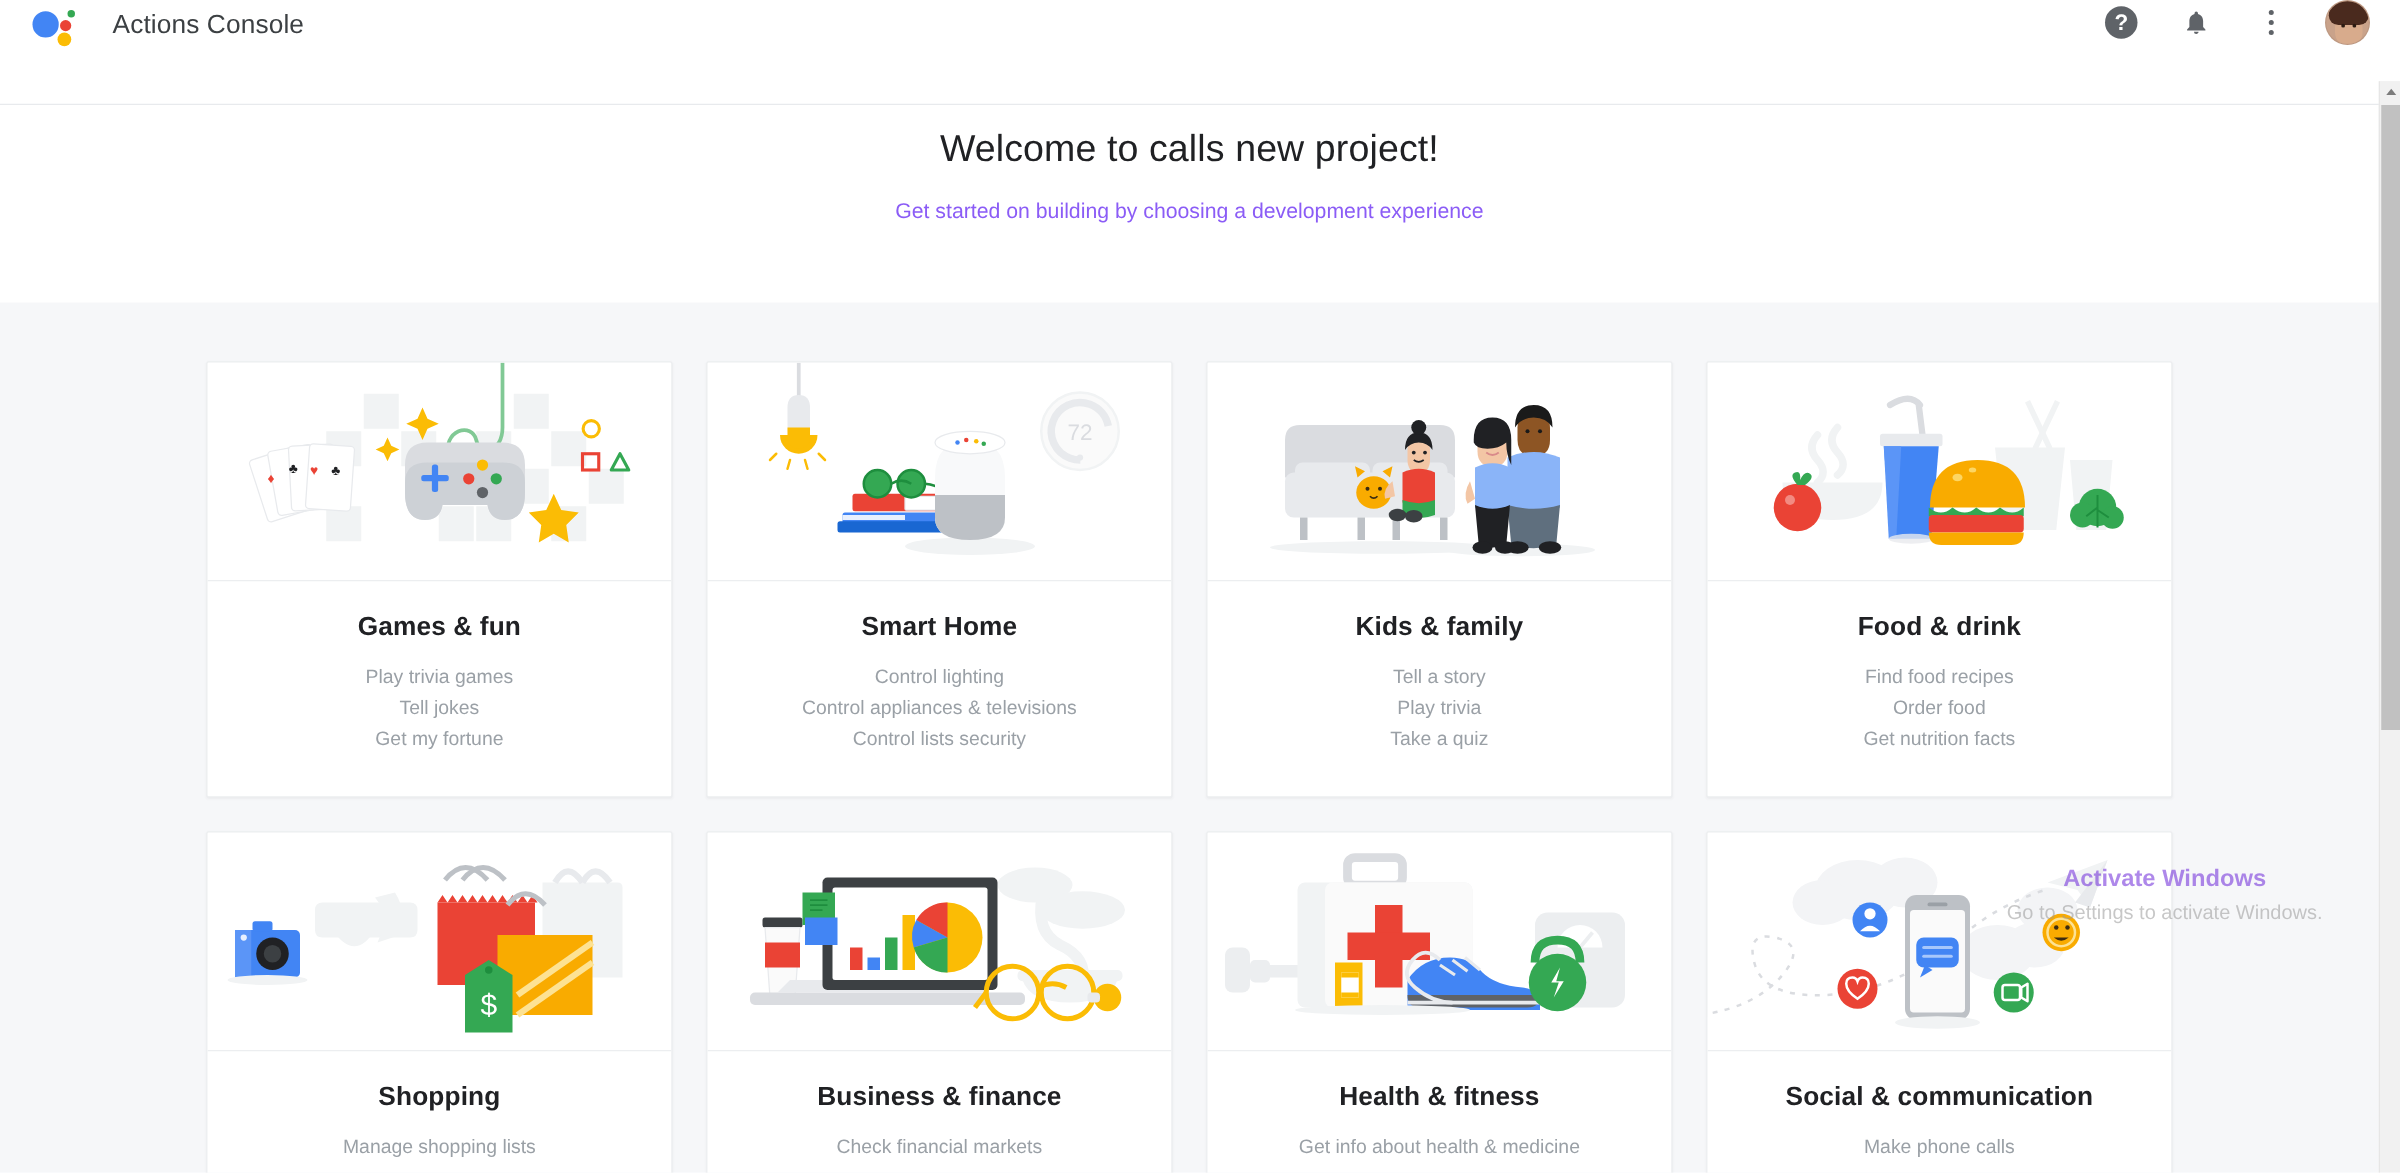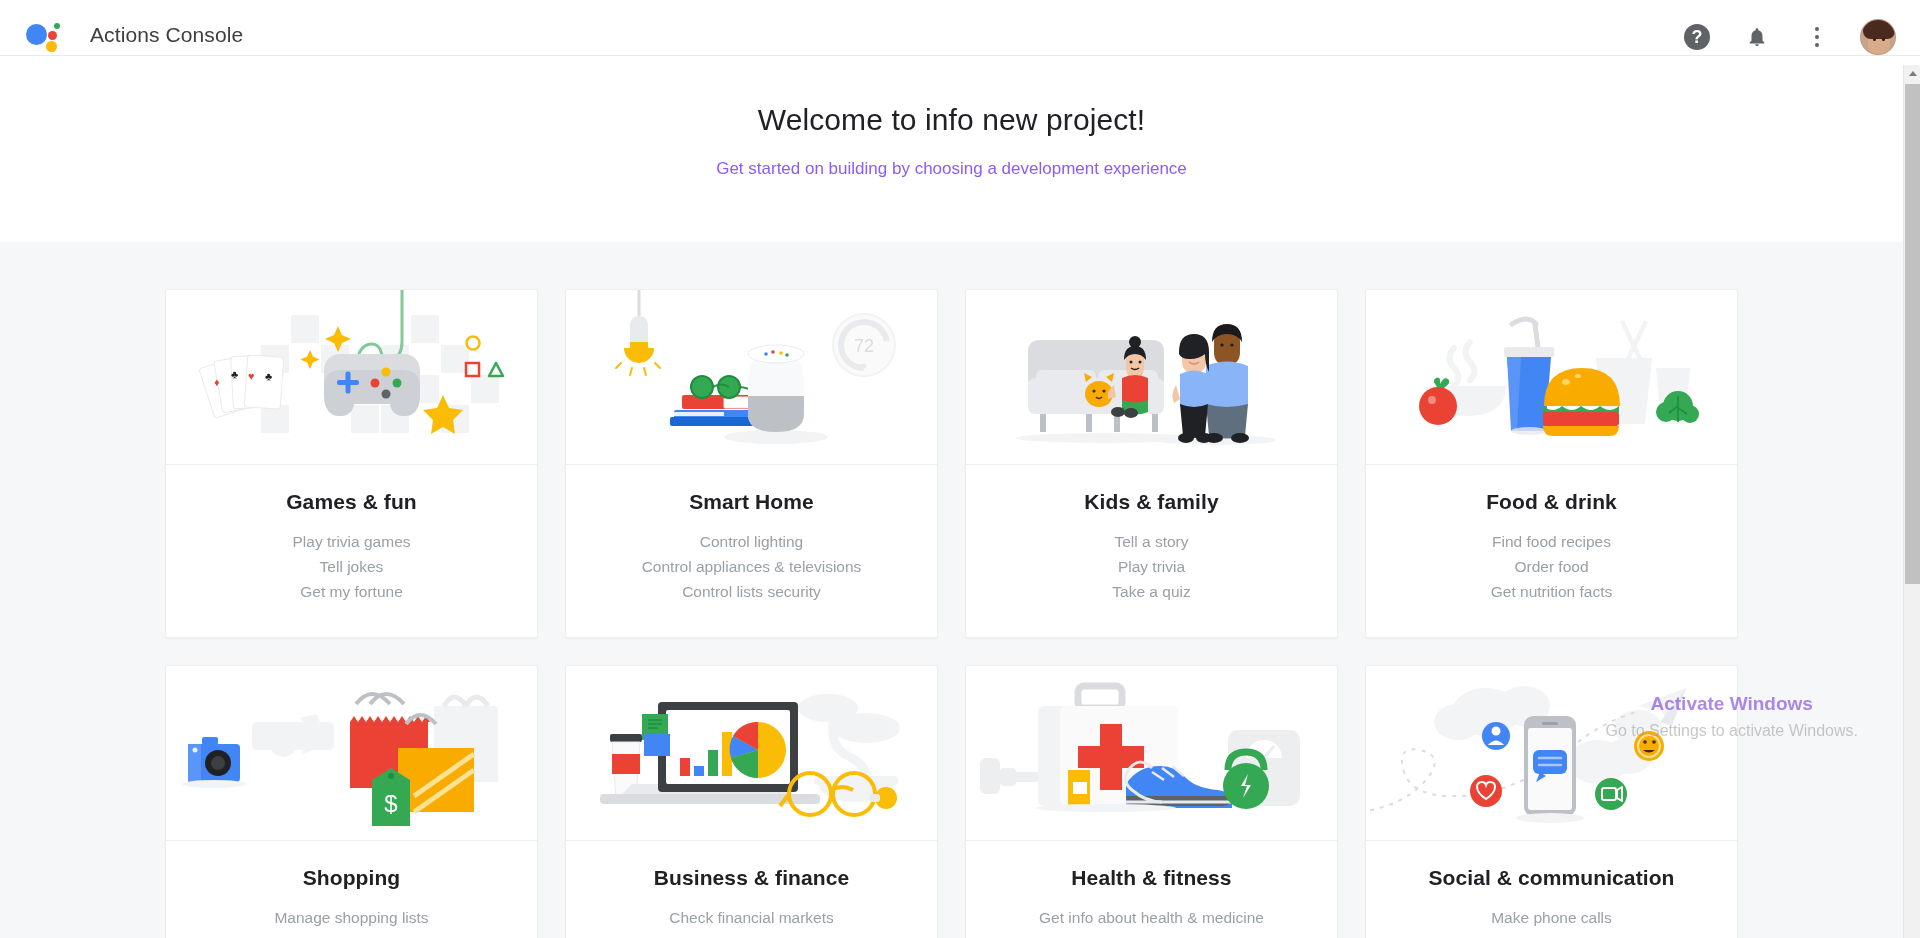--- a/index.html
+++ b/index.html
@@ -7,24 +7,24 @@
     width: 1920px; height: 938px;
     overflow: hidden;
     background: #ffffff;
     font-family: "Liberation Sans", "DejaVu Sans", sans-serif;
     -webkit-font-smoothing: antialiased;
   }
 
   
   .app-header {
     position: absolute; top: 0; left: 0;
-    width: 1920px; height: 56px;
+    width: 1920px; height: 84px;
     background: #ffffff;
     border-bottom: 1px solid #e8eaed;
-    display: flex; align-items: flex-end;
+    display: flex; align-items: flex-start;
     z-index: 40;
   }
   .brand { display: flex; align-items: center; padding-left: 24px; }
   .assistant-logo { position: relative; width: 40px; height: 40px; }
   .assistant-logo .dot { position: absolute; border-radius: 50%; }
   .assistant-logo .blue  { width: 21px; height: 21px; background: #4285f4; left: 2px;  top: 9px; }
   .assistant-logo .green { width: 6px;  height: 6px;  background: #34a853; left: 30px; top: 8px; }
   .assistant-logo .red   { width: 9px;  height: 9px;  background: #ea4335; left: 24px; top: 16px; }
   .assistant-logo .yellow{ width: 11px; height: 11px; background: #fbbc05; left: 22px; top: 26px; }
   .brand-title {
@@ -215,21 +215,21 @@
       <span class="hair"></span>
       <span class="eyeL"></span>
       <span class="eyeR"></span>
     </div>
   </div>
 </div>
 
 <div class="page">
 
   <div class="hero">
-    <div class="hero-title">Welcome to info new project!</div>
+    <div class="hero-title">Welcome to calls new project!</div>
     <div class="hero-sub">Get started on building by choosing a development experience</div>
   </div>
 
   <div class="grid">
 
     <div class="card">
       <div class="card-art">
         <svg width="371" height="174" viewBox="0 0 371 174">
           <g fill="#f1f3f4">
             <rect x="95" y="55" width="28" height="28"></rect>

